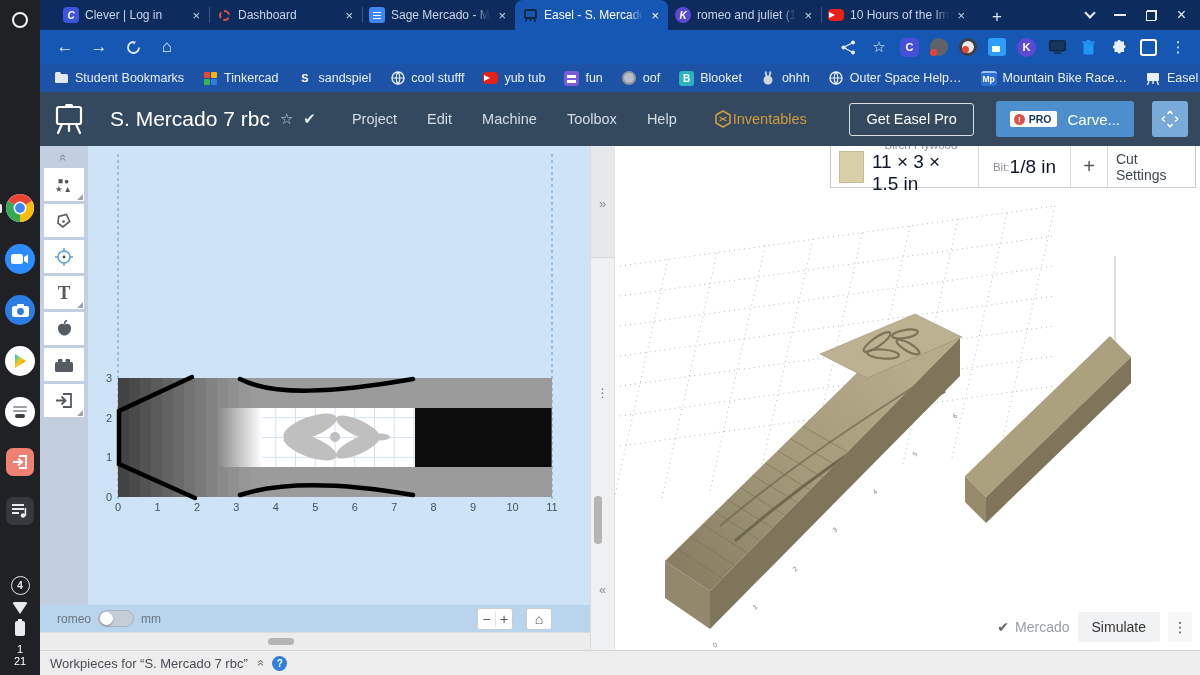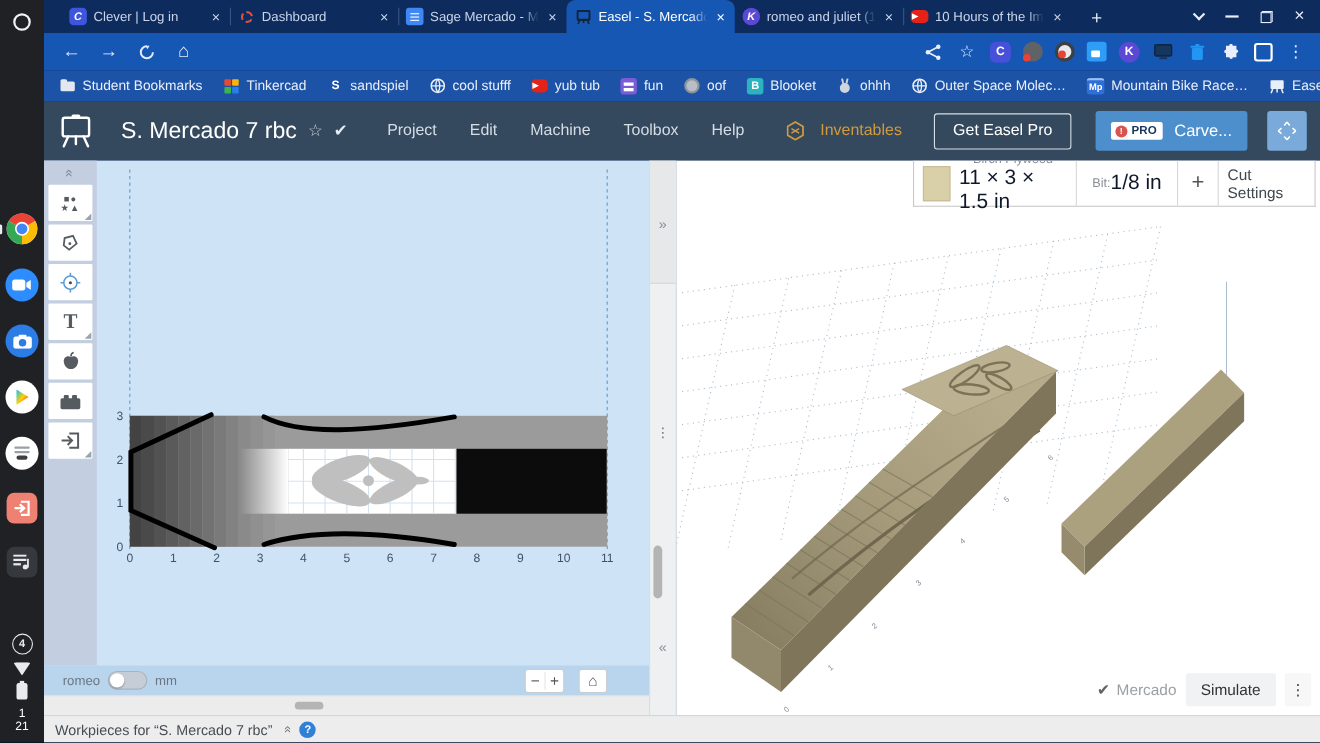--- a/index.html
+++ b/index.html
@@ -84,21 +84,21 @@
 .bm-fun:after{content:"";position:absolute;left:3px;top:4px;width:9px;height:3px;background:#fff;box-shadow:0 5px 0 #fff}
 .bm-oof{width:14px;height:14px;border-radius:50%;background:#b9bec6;border:2px solid #8f959d}
 .bm-mp{background:#2f6fd6;border-radius:3px;width:16px;height:15px;color:#fff;font-weight:bold;font-size:8.5px;border-top:2px solid #9cc0f5}
 
 
 .ehdr{height:54px;background:#35495e;display:flex;align-items:center;padding:0 12px;gap:10px}
 .etitle{color:#fff;font-size:21px;font-weight:400;margin-left:14px;white-space:nowrap}
 .e-star{color:#c9d4de;font-size:15px}
 .e-check{color:#e6ecf2;font-size:15px}
 .emenu{display:flex;gap:30px;margin-left:26px;color:#d5dde5;font-size:14.5px}
-.inv{display:flex;align-items:center;gap:15px;margin-left:28px;color:#d09a3e;font-size:14.5px}
+.inv{display:flex;align-items:center;gap:2px;margin-left:28px;color:#d09a3e;font-size:14.5px}
 .btn-getpro{margin-left:auto;height:33px;padding:0 16px;border:1px solid #d7dee5;border-radius:3px;color:#fff;font-size:14.5px;display:flex;align-items:center;background:transparent}
 .btn-carve{height:36px;margin-left:12px;padding:0 14px;background:#4d8fcc;border-radius:3px;display:flex;align-items:center;gap:10px;color:#fff;font-size:15px}
 .probadge{background:#fff;border-radius:2px;padding:2px 6px 2px 4px;display:flex;align-items:center;gap:4px;font-size:10.5px;font-weight:bold;color:#17365d}
 .prodot{width:11px;height:11px;border-radius:50%;background:#d9534f;color:#fff;font-size:8px;font-weight:bold;display:flex;align-items:center;justify-content:center}
 .btn-expand{width:36px;height:36px;margin-left:8px;background:#79aad9;border-radius:3px;display:flex;align-items:center;justify-content:center}
 
 
 .main{position:relative;height:504px;display:flex}
 .main-left{position:relative;width:550px;background:#cfe3f7}
 .toolcol{position:absolute;left:0;top:0;width:48px;height:459px;background:#c3cfe0;display:flex;flex-direction:column;align-items:center}
@@ -398,21 +398,21 @@
           </span>
           <span>ohhh</span>
         </span>
       <span class="bm">
           <span class="bmi">
             <svg width="14" height="14" viewBox="0 0 14 14">
               <circle cx="7" cy="7" r="6" fill="none" stroke="#e9eff9" stroke-width="1.4"></circle>
               <path d="M1 7 H13 M7 1 C4.5 4 4.5 10 7 13 C9.5 10 9.5 4 7 1" fill="none" stroke="#e9eff9" stroke-width="1.2"></path>
             </svg>
           </span>
-          <span>Outer Space Molec…</span>
+          <span>Outer Space Help…</span>
         </span>
       <span class="bm">
           <span class="bmi bm-mp">Mp</span>
           <span>Mountain Bike Race…</span>
         </span>
       <span class="bm">
           <span class="bmi">
             <svg width="14" height="13" viewBox="0 0 14 13">
               <rect x="1" y="1" width="12" height="8" rx="1" fill="#e9eff9"></rect>
               <path d="M3 9 L1.5 13 M11 9 L12.5 13 M7 9 V12" stroke="#e9eff9" stroke-width="1.4"></path>

